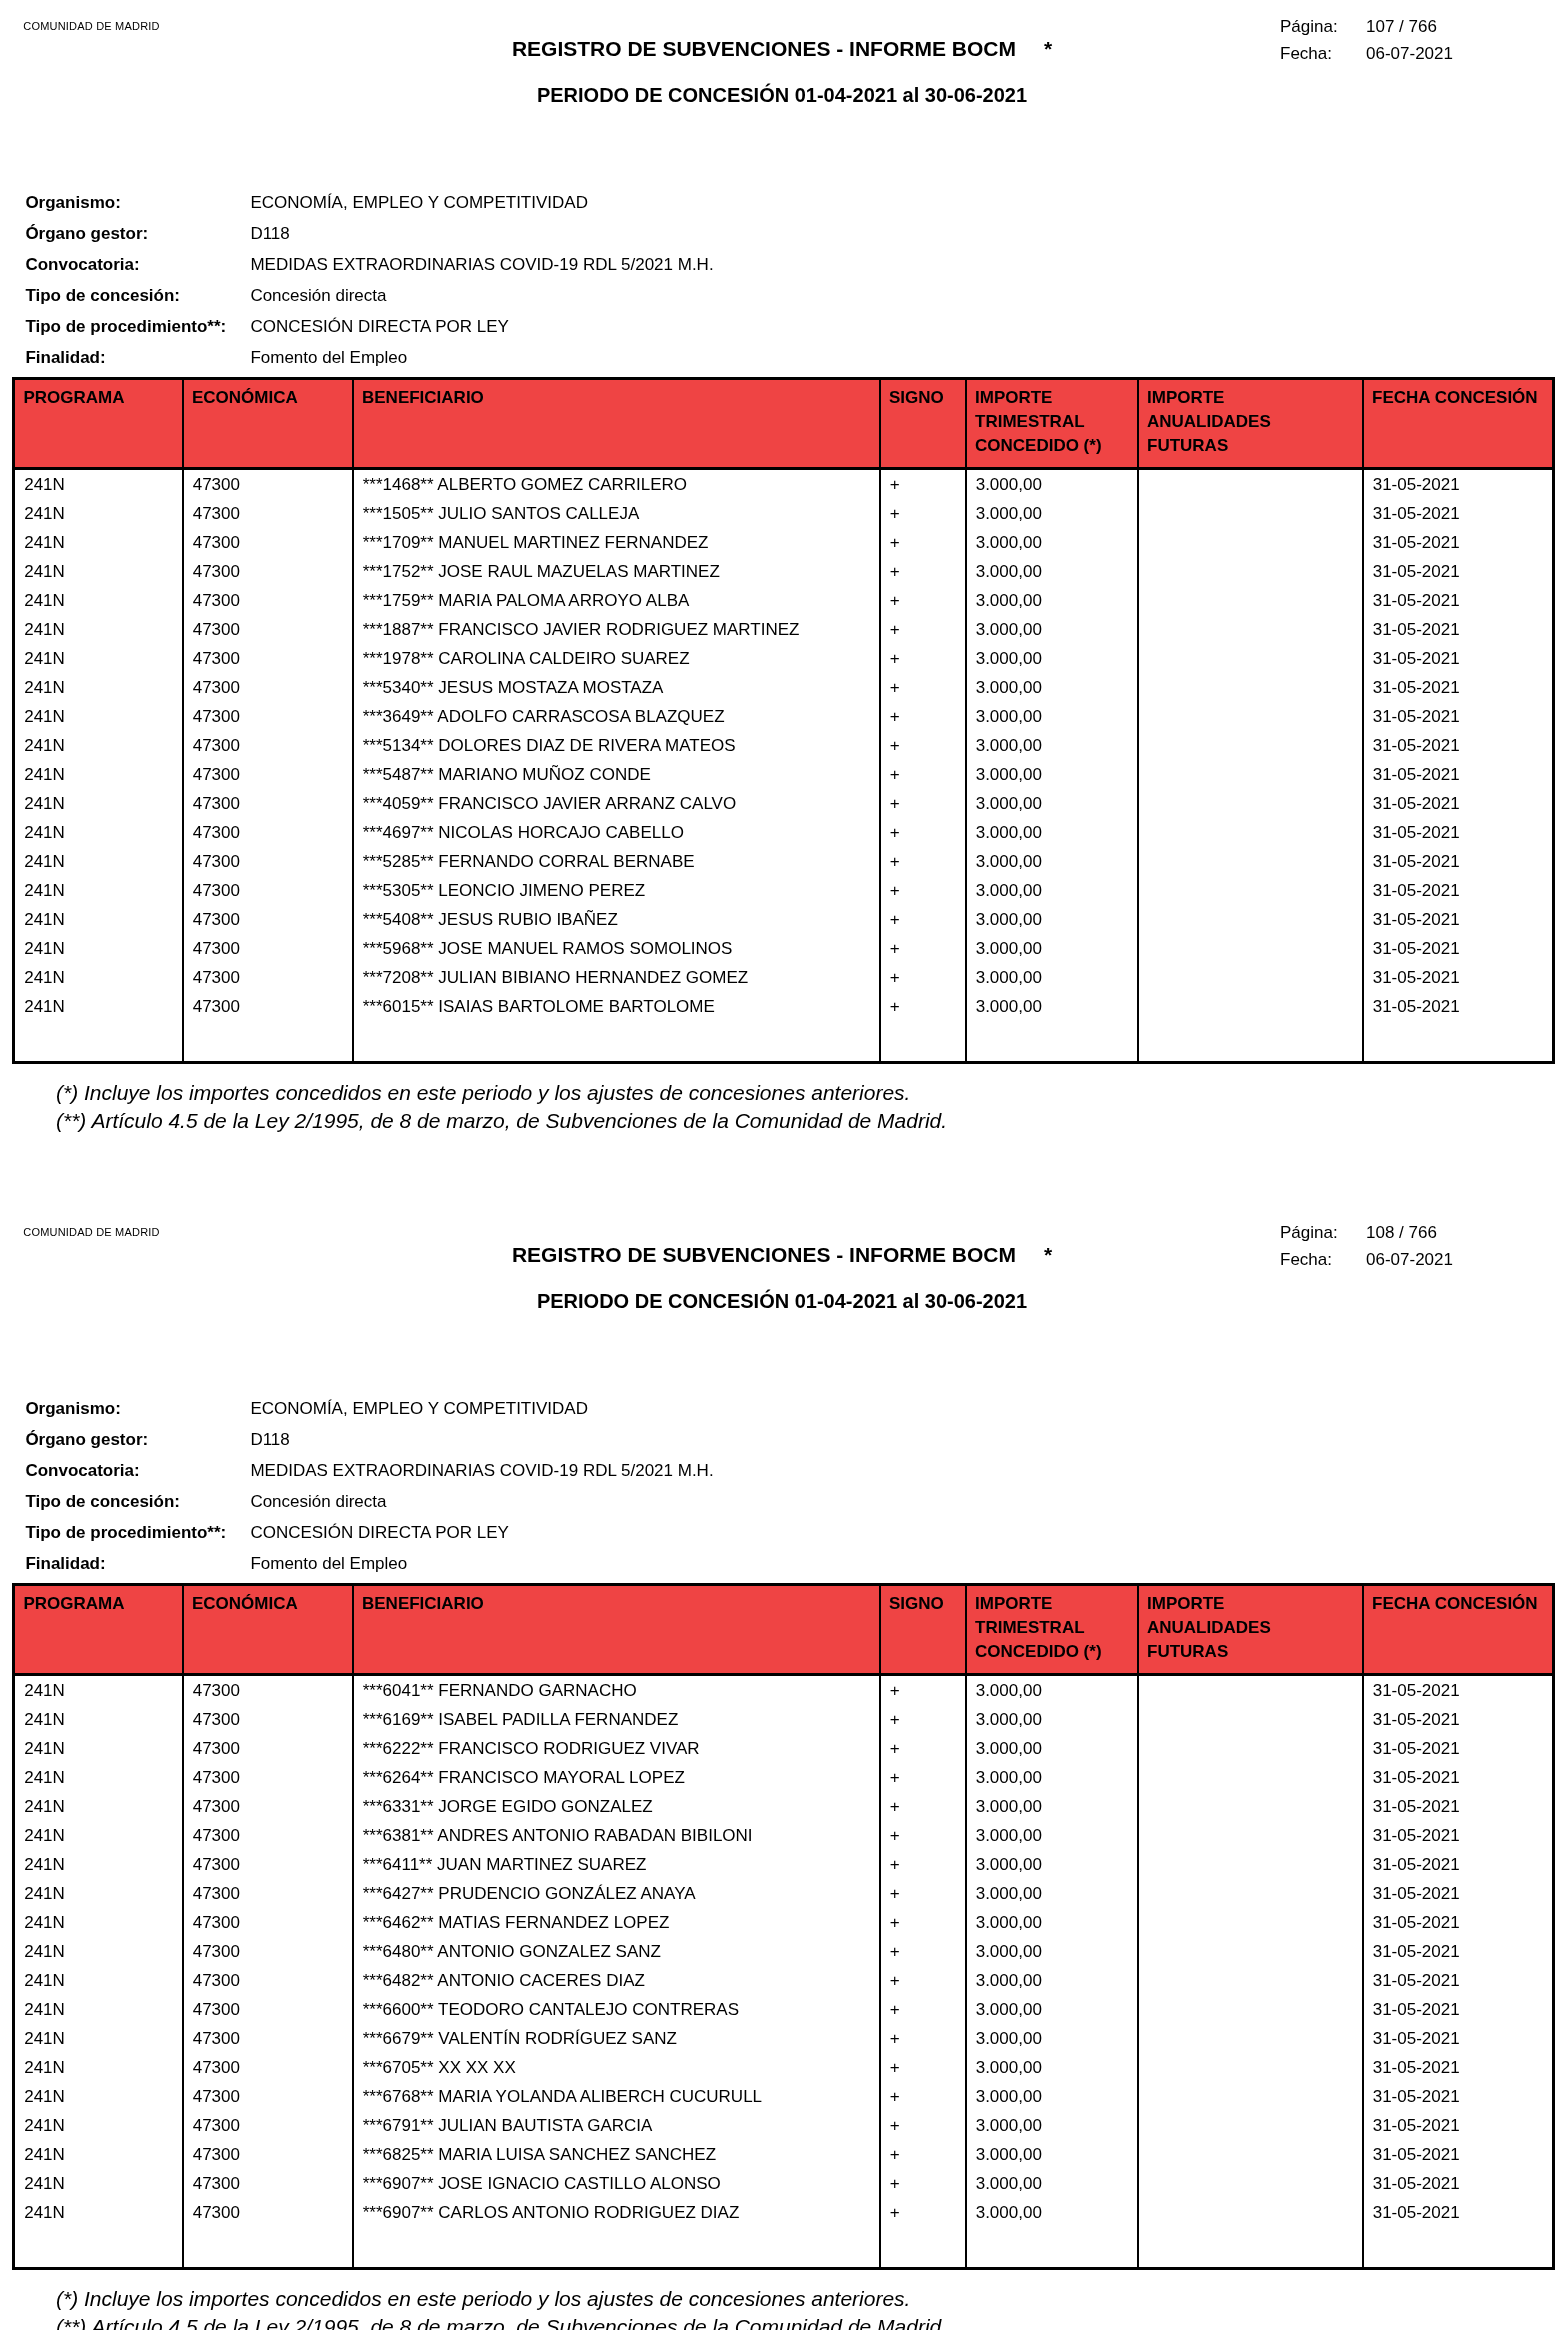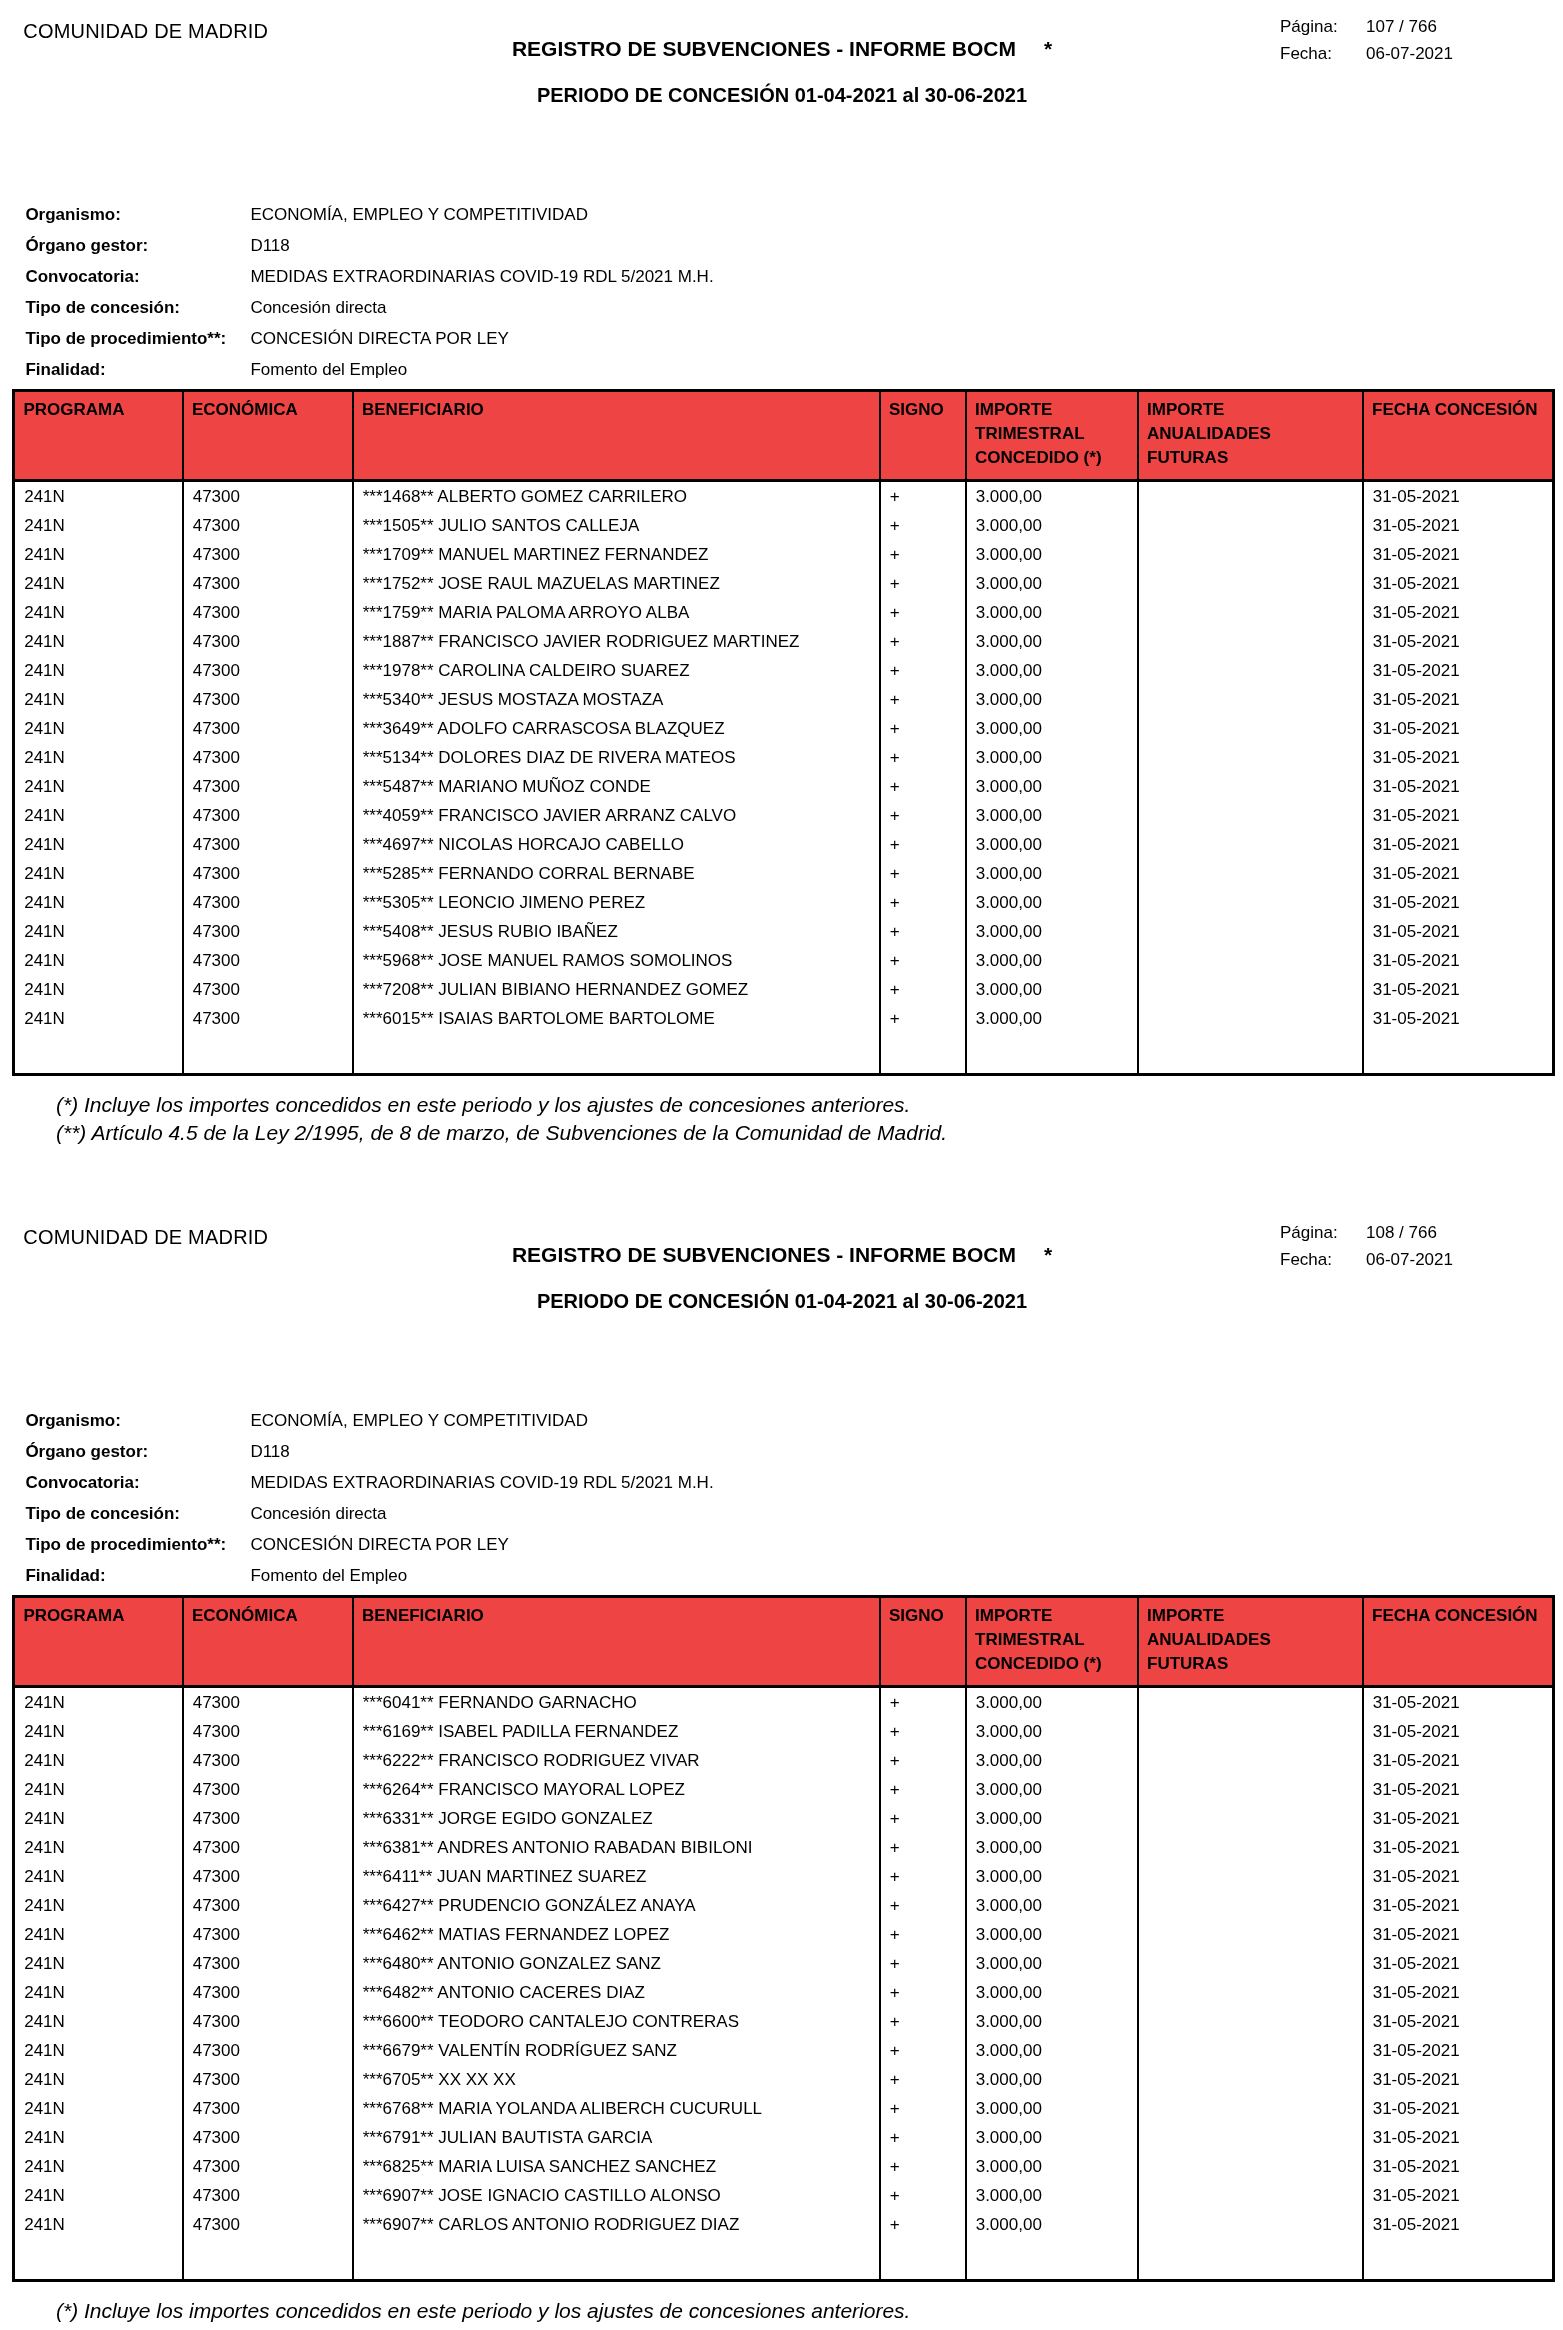--- a/index.html
+++ b/index.html
@@ -17,39 +17,39 @@
     height: 1165px;
     background: #ffffff;
     padding: 20px 12px 0 12px;
   }
   .page.p2 { padding-top: 61px; }
 
   
   .page-head { position: relative; height: 141px; }
   .org {
     position: absolute; left: 11.3px; top: 0;
-    font-size: 20px; letter-spacing: 0.2px;
+    font-size: 11px; letter-spacing: 0.2px;
   }
   .hdr-right {
     position: absolute; left: 1268px; top: -2.8px;
     display: grid; grid-template-columns: 86px auto;
     row-gap: 7px; font-size: 17px; line-height: 20px;
   }
   .doc-title {
     position: absolute; top: 17px; left: 0; right: 0;
     text-align: center; font-weight: bold; font-size: 21px;
   }
   .doc-title .mark { margin-left: 28px; }
   .doc-subtitle {
     position: absolute; top: 64px; left: 0; right: 0;
     text-align: center; font-weight: bold; font-size: 20px;
   }
 
   
-  .meta { margin-top: 38px; margin-left: 13.4px; }
+  .meta { margin-top: 26px; margin-left: 13.4px; }
   .meta-row { display: flex; line-height: 31px; font-size: 17px; }
   .meta-label { width: 225px; font-weight: bold; flex: 0 0 225px; }
   .meta-value { white-space: nowrap; }
 
   
   table.grants {
     width: 1540px;
     margin-top: 4.2px;
     border-collapse: collapse;
     table-layout: fixed;

